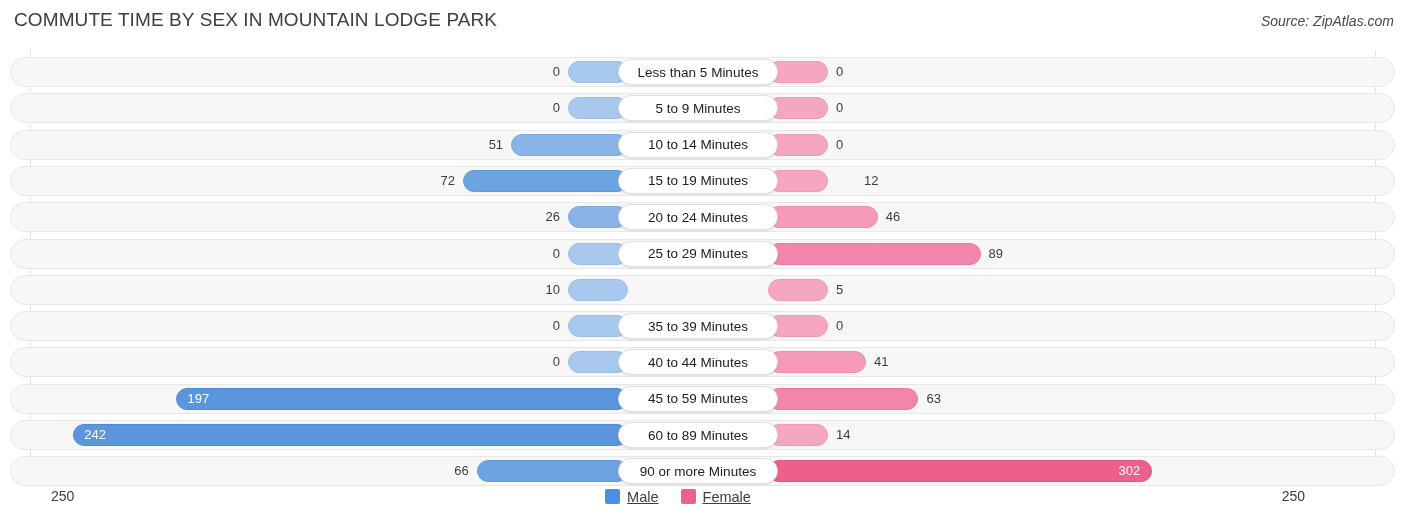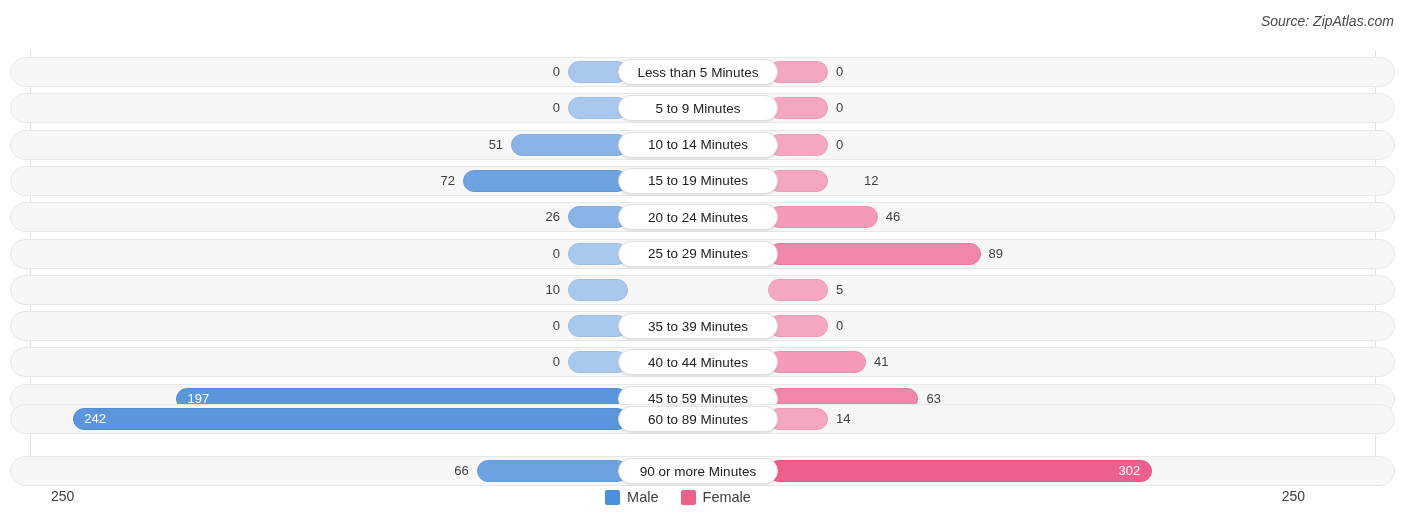--- a/index.html
+++ b/index.html
@@ -84,28 +84,29 @@
   .axis-max{
     position:absolute;top:4px;
     font-size:14px;color:#3c4043;
   }
   #axis-max-left{left:36px;}
   #axis-max-right{right:36px;}
   #legend{
     position:absolute;left:0;right:0;top:5px;
     display:flex;justify-content:center;align-items:center;gap:22px;
   }
-  .legend-item{display:flex;align-items:center;gap:7px;}
+  .legend-item{display:flex;align-items:flex-start;gap:7px;text-decoration:underline;}
   .legend-swatch{width:15px;height:15px;border-radius:2px;display:block;}
   .legend-label{font-size:14.5px;color:#3c4043;}
 </style>
 </head>
 <body>
 
 <div id="header">
+  <div id="chart-title">COMMUTE TIME BY SEX IN MOUNTAIN LODGE PARK</div>
   <div id="chart-source">Source: ZipAtlas.com</div>
 </div>
 
 <div id="plot">
   <div class="axis-line" id="axis-left"></div>
   <div class="axis-line" id="axis-right"></div>
   <div id="rows-container">
       <div class="row" style="top: 7px;">
         <div class="track"></div>
         <div class="bar male" style="left: 558px; width: 60px; background: rgb(169, 200, 238); border-color: rgb(157, 189, 230);"></div>
@@ -178,21 +179,21 @@
         <div class="pill" style="left: 608px; width: 160px;">40 to 44 Minutes</div>
       </div>
       <div class="row" style="top: 333.7px;">
         <div class="track"></div>
         <div class="bar male" style="left: 166.476px; width: 451.524px; background: rgb(91, 150, 221); border-color: rgb(79, 140, 214);"></div>
         <div class="bar female" style="left: 758px; width: 150.444px; background: rgb(242, 133, 171); border-color: rgb(234, 121, 161);"></div>
         <div class="val left inside" style="left: 177.476px;">197</div>
         <div class="val" style="left: 916.444px;">63</div>
         <div class="pill" style="left: 608px; width: 160px;">45 to 59 Minutes</div>
       </div>
-      <div class="row" style="top: 354px;">
+      <div class="row" style="top: 370px;">
         <div class="track"></div>
         <div class="bar male" style="left: 63.336px; width: 554.664px; background: rgb(91, 150, 221); border-color: rgb(79, 140, 214);"></div>
         <div class="bar female" style="left: 758px; width: 60px; background: rgb(246, 167, 192); border-color: rgb(239, 155, 181);"></div>
         <div class="val left inside" style="left: 74.336px;">242</div>
         <div class="val" style="left: 826px;">14</div>
         <div class="pill" style="left: 608px; width: 160px;">60 to 89 Minutes</div>
       </div>
       <div class="row" style="top: 406.3px;">
         <div class="track"></div>
         <div class="bar male" style="left: 466.728px; width: 151.272px; background: rgb(110, 163, 226); border-color: rgb(99, 153, 216);"></div>

